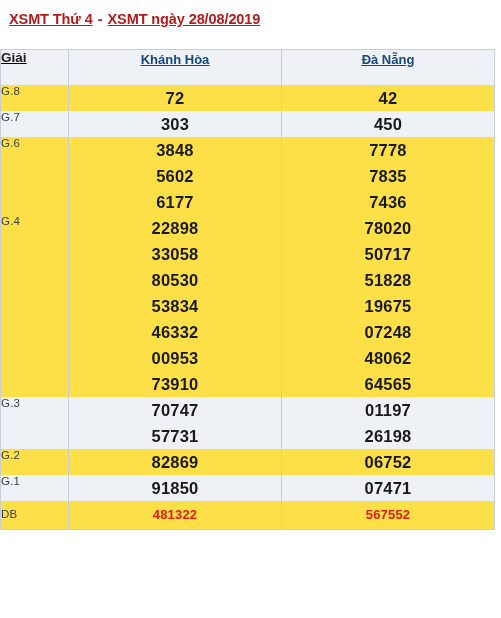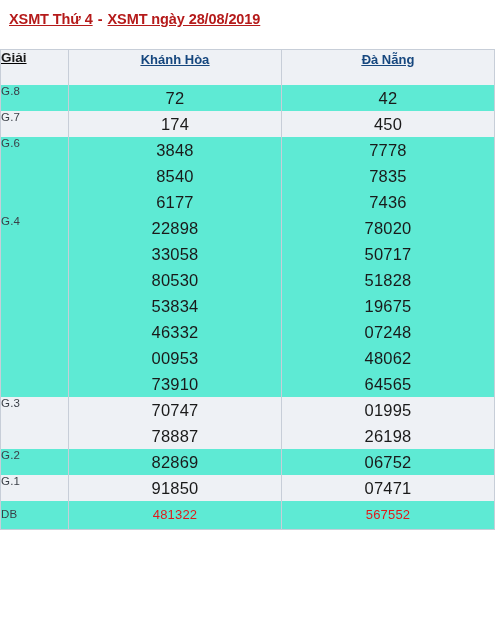--- a/index.html
+++ b/index.html
@@ -83,41 +83,41 @@
     vertical-align: middle;
   }
   th.head-prov .prov-link {
     font-size: 13px;
     font-weight: bold;
     color: #16477e;
     text-decoration: underline;
   }
 
   tbody tr.prize-row {
-    background: #5eead4;
+    background: #fde047;
   }
   tbody tr.prize-row.alt {
     background: #eef1f5;
     margin-top: 28px;
   }
   td.cell-prize {
     padding: 6px 0 4px 9px;
     font-size: 11.5px;
     color: #3a3f47;
     text-align: left;
     letter-spacing: 0.2px;
   }
   td.cell-nums {
     padding: 4px 0 4px 0;
     text-align: center;
   }
   .num {
     display: block;
     font-size: 16.5px;
-    font-weight: normal;
+    font-weight: bold;
     color: #1a1a1a;
     line-height: 26px;
     letter-spacing: 0.2px;
   }
   tr.db-row .num {
     font-size: 13px;
     color: #e01b1b;
     line-height: 28px;
   }
   tr.db-row td.cell-prize {
@@ -157,31 +157,31 @@
           <td class="cell-nums">
             <span class="num">72</span>
           </td>
           <td class="cell-nums">
             <span class="num">42</span>
           </td>
         </tr>
         <tr class="prize-row alt">
           <td class="cell-prize">G.7</td>
           <td class="cell-nums">
-            <span class="num">174</span>
+            <span class="num">303</span>
           </td>
           <td class="cell-nums">
             <span class="num">450</span>
           </td>
         </tr>
         <tr class="prize-row">
           <td class="cell-prize">G.6</td>
           <td class="cell-nums">
             <span class="num">3848</span>
-            <span class="num">8540</span>
+            <span class="num">5602</span>
             <span class="num">6177</span>
           </td>
           <td class="cell-nums">
             <span class="num">7778</span>
             <span class="num">7835</span>
             <span class="num">7436</span>
           </td>
         </tr>
         <tr class="prize-row">
           <td class="cell-prize">G.4</td>
@@ -201,24 +201,24 @@
             <span class="num">19675</span>
             <span class="num">07248</span>
             <span class="num">48062</span>
             <span class="num">64565</span>
           </td>
         </tr>
         <tr class="prize-row alt">
           <td class="cell-prize">G.3</td>
           <td class="cell-nums">
             <span class="num">70747</span>
-            <span class="num">78887</span>
-          </td>
-          <td class="cell-nums">
-            <span class="num">01995</span>
+            <span class="num">57731</span>
+          </td>
+          <td class="cell-nums">
+            <span class="num">01197</span>
             <span class="num">26198</span>
           </td>
         </tr>
         <tr class="prize-row">
           <td class="cell-prize">G.2</td>
           <td class="cell-nums">
             <span class="num">82869</span>
           </td>
           <td class="cell-nums">
             <span class="num">06752</span>

